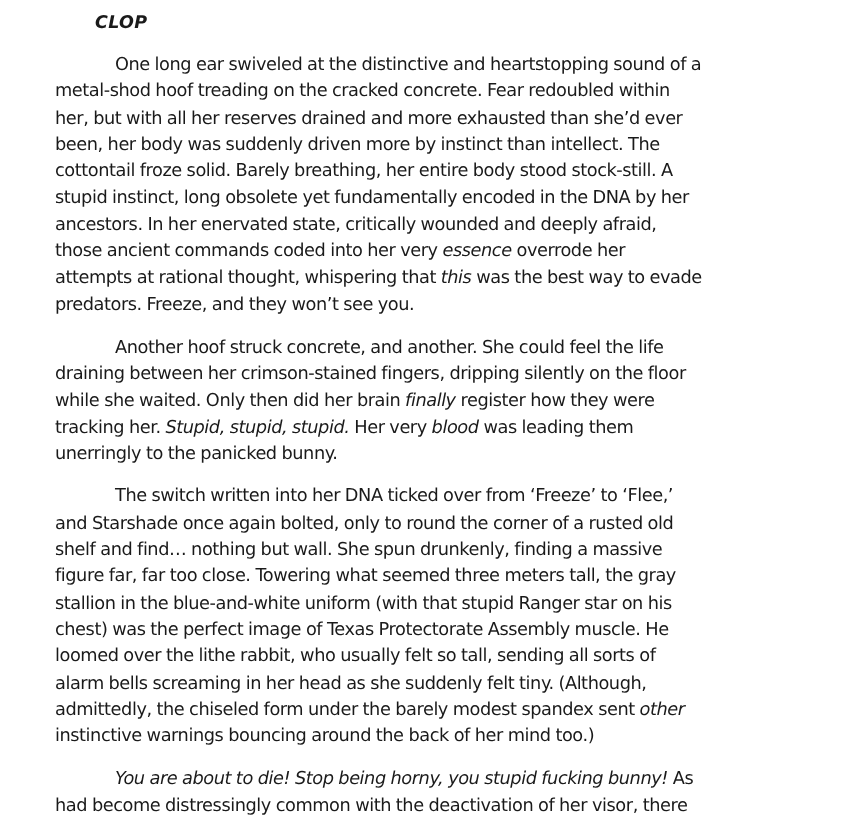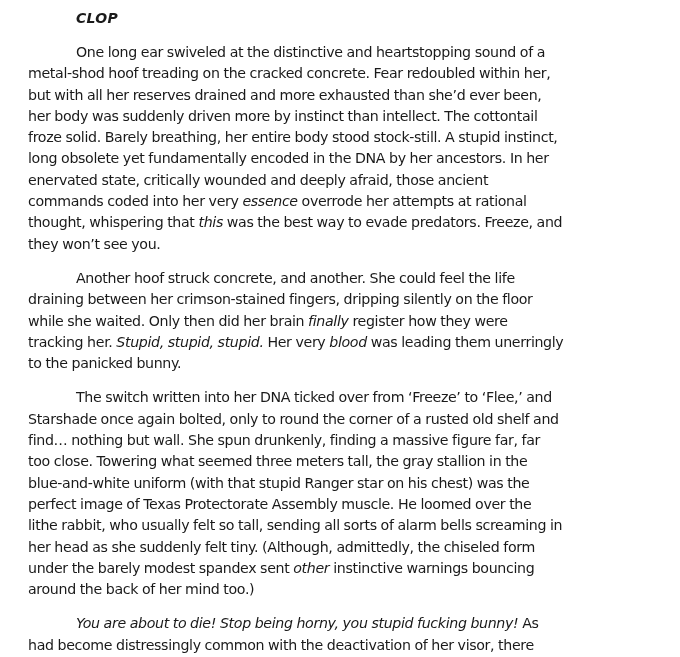--- a/index.html
+++ b/index.html
@@ -7,21 +7,21 @@
     width: 680px; height: 657px; overflow: hidden;
     font-family: "DejaVu Sans", sans-serif;
     color: #1a1a1a;
   }
   .page { position: relative; padding: 8px 20px 0 28px; box-sizing: border-box; width: 584px; }
   .heading {
     font-size: 14px; font-weight: bold; font-style: italic;
     margin: 0 0 0 48px; line-height: 21px; letter-spacing: 0.3px;
   }
   .para {
-    font-size: 14.2px; line-height: 21.3px; margin: 13px 0 0 0;
+    font-size: 14.2px; line-height: 21.3px; margin: 13px 0 0 16px;
     text-indent: 48px; letter-spacing: -0.35px; word-spacing: -0.3px;
   }
   .para.first { margin-top: 13px; }
   em { font-style: italic; }
   strong { font-weight: normal; }
 </style>
 </head>
 <body>
 
 <div class="page">

